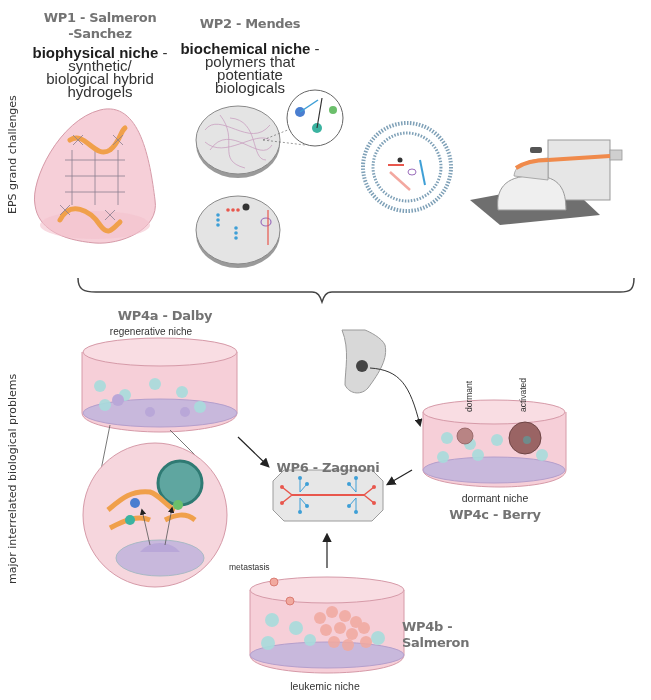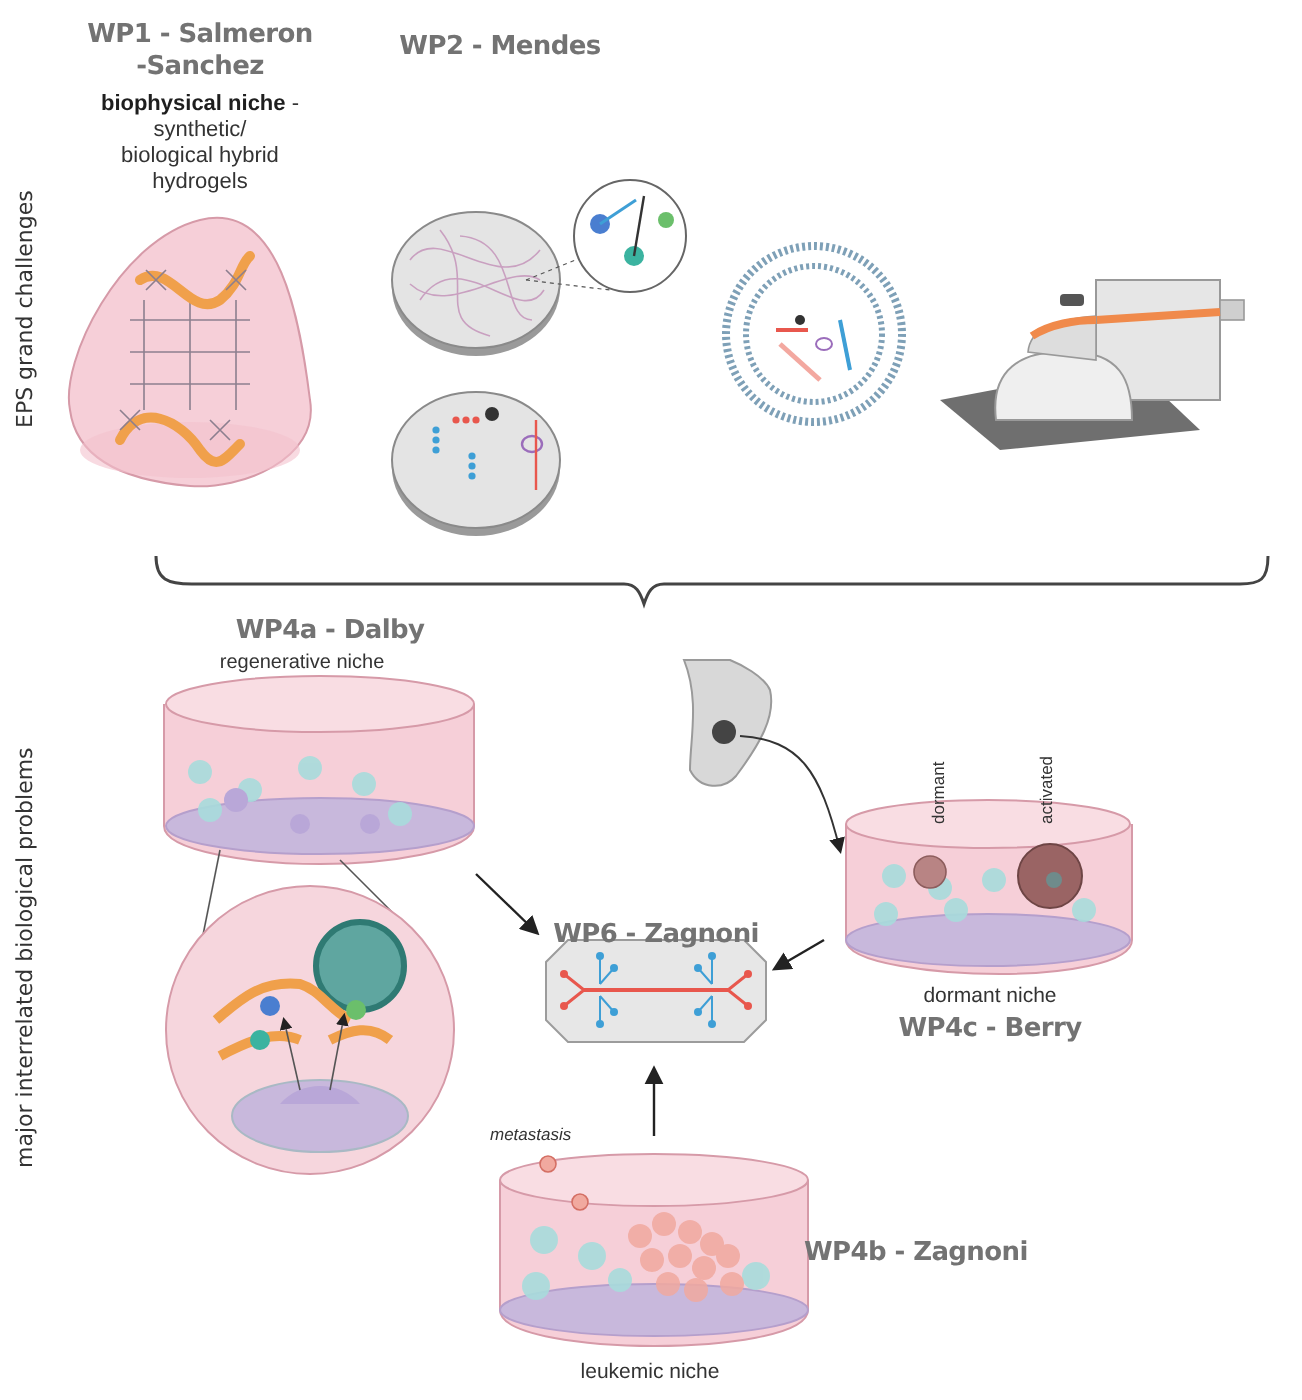--- a/index.html
+++ b/index.html
@@ -1,19 +1,19 @@
 <!DOCTYPE html>
 <html><head>
 <meta charset="utf-8">
 <style>
   html,body{margin:0;padding:0;background:#ffffff;}
   body{width:651px;height:700px;position:relative;overflow:hidden;font-family:"Liberation Sans",sans-serif;color:#222;}
   .abs{position:absolute;}
   .wp-title{font-weight:bold;font-size:13px;color:#737373;text-align:center;line-height:16px;font-family:"DejaVu Sans",sans-serif;letter-spacing:-0.3px;}
-  .wp-desc{font-size:11px;color:#333;text-align:center;line-height:13px;}
+  .wp-desc{font-size:15px;color:#333;text-align:center;line-height:13px;}
   .wp-desc b{font-weight:bold;color:#1e1e1e;}
   .side-label{font-size:11px;color:#333;white-space:nowrap;transform-origin:left top;transform:rotate(-90deg);font-family:"DejaVu Sans",sans-serif;}
   .niche{font-size:10.5px;color:#333;text-align:center;}
   .small{font-size:8.5px;color:#333;}
   svg{position:absolute;left:0;top:0;}
 </style>
 </head>
 <body>
 
 <div class="abs side-label" style="left:6px;top:214px;">EPS grand challenges</div>
@@ -25,20 +25,25 @@
   <div class="wp-desc" style="margin-top:4px;">
     <div><b>biophysical niche</b> -</div>
     <div>synthetic/</div>
     <div>biological hybrid</div>
     <div>hydrogels</div>
   </div>
 </div>
 
 <div class="abs" style="left:180px;top:16px;width:140px;">
   <div class="wp-title">WP2 - Mendes</div>
+  <div class="wp-desc" style="margin-top:10px;">
+    <div><b>biochemical niche</b> -</div>
+    <div>polymers that</div>
+    <div>potentiate biologicals</div>
+  </div>
 </div>
 
 <div class="abs" style="left:332px;top:16px;width:130px;">
 </div>
 
 <div class="abs" style="left:490px;top:16px;width:120px;">
 </div>
 
 <svg width="651" height="700" viewBox="0 0 651 700">
   <defs>
@@ -251,15 +256,15 @@
 <div class="abs wp-title" style="left:100px;top:308px;width:130px;">WP4a - Dalby</div>
 <div class="abs niche" style="left:81px;top:326px;width:140px;font-size:10px;">regenerative niche</div>
 
 <div class="abs wp-title" style="left:268px;top:460px;width:120px;">WP6 - Zagnoni</div>
 
 <div class="abs small" style="left:464px;top:412px;transform:rotate(-90deg);transform-origin:left top;">dormant</div>
 <div class="abs small" style="left:518px;top:412px;transform:rotate(-90deg);transform-origin:left top;">activated</div>
 <div class="abs niche" style="left:435px;top:492px;width:120px;">dormant niche</div>
 <div class="abs wp-title" style="left:430px;top:507px;width:130px;">WP4c - Berry</div>
 
-<div class="abs small" style="left:245px;top:562px;font-style:italic;">metastasis</div>
-<div class="abs wp-title" style="left:402px;top:619px;width:120px;text-align:left;">WP4b - Zagnoni</div>
+<div class="abs small" style="left:229px;top:562px;">metastasis</div>
+<div class="abs wp-title" style="left:402px;top:619px;width:120px;text-align:left;">WP4b - Salmeron</div>
 <div class="abs niche" style="left:265px;top:680px;width:120px;">leukemic niche</div>
 
 </body></html>

